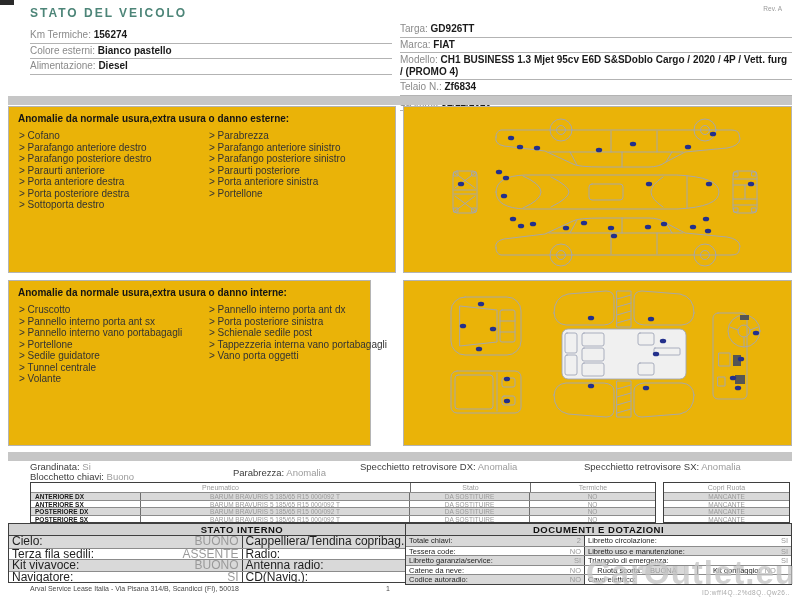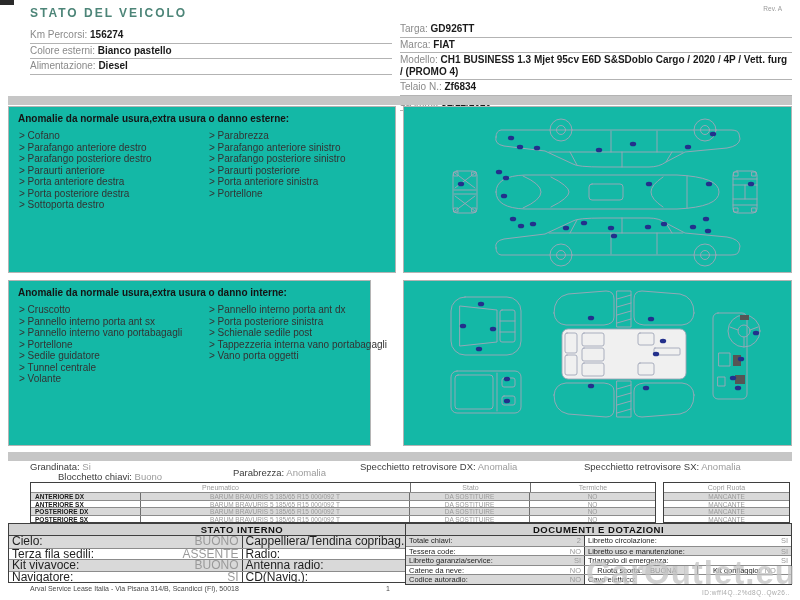--- a/index.html
+++ b/index.html
@@ -18,39 +18,39 @@
   #hcol-right { left:400px; top:22px; width:392px; }
   .hrow { display:block; border-bottom:1px solid #b3b3b3; padding:1px 0 2px 0; line-height:11.5px; }
   .hlbl { color:#8a8a8a; }
   .hval { color:#1a1a1a; font-weight:bold; }
 
   
   .bar { position:absolute; left:8px; width:784px; height:9px; background:#c6c6c6; }
   #bar1 { top:96px; } #bar2 { top:452px; }
 
   
-  .box { position:absolute; border:1px solid #b4b4b4; background:#14b8a6; }
+  .box { position:absolute; border:1px solid #b4b4b4; background:#eab308; }
   #box-ext-list { left:8px;   top:106px; width:388px; height:167px; }
   #box-ext-diag { left:403px; top:106px; width:389px; height:167px; }
   #box-int-list { left:8px;   top:280px; width:363px; height:166px; }
   #box-int-diag { left:403px; top:280px; width:389px; height:166px; }
   .box-title { position:absolute; left:9px; top:6px; font-size:10px; font-weight:bold; color:#141414; }
   .alist { position:absolute; top:23px; list-style:none; font-size:10px; color:#333; line-height:11.5px; }
   .alist.lcol { left:10px;  width:186px; }
   .alist.rcol { left:200px; width:184px; }
   .box svg { position:absolute; left:0; top:0; }
   .car { fill:none; stroke:#a0a6b8; stroke-width:0.9; stroke-linejoin:round; stroke-linecap:round; }
   .car-fill { fill:#f0f0f0; stroke:#a0a6b8; stroke-width:0.9; }
   .dark { fill:#555; stroke:none; }
 
   
   .cond { position:absolute; font-size:9.5px; white-space:nowrap; }
   .clbl { color:#3c3c3c; } .cval { color:#9b9b9b; }
   #cond-grand { left:30px;  top:461px; }
-  #cond-blocc { left:30px;  top:471px;margin-left:28px; }
+  #cond-blocc { left:30px;  top:471px; }
   #cond-parab { left:233px; top:467px; }
   #cond-spdx  { left:360px; top:461px; }
   #cond-spsx  { left:584px; top:461px; }
 
   
   .tbl { position:absolute; border:1px solid #3f3f3f; background:#fff; }
   #tyre-main  { left:30px;  top:482px; width:626px; }
   #tyre-copri { left:663px; top:482px; width:127px; }
   .trow { display:flex; height:7.5px; font-size:6.5px; line-height:7.5px; }
   .trow.thead { height:9px; font-size:7px; line-height:9px; color:#9a9a9a; }
@@ -95,21 +95,21 @@
 </head>
 <body>
 
 <div class="page">
   <div class="corner-artifact"></div>
 
   <div class="page-title" style="color: rgb(77, 133, 120);">STATO DEL VEICOLO</div>
   <div class="rev">Rev. A</div>
 
   <div class="hcol" id="hcol-left">
-    <div class="hrow"><span class="hlbl">Km Percorsi:</span> <span class="hval">156274</span></div>
+    <div class="hrow"><span class="hlbl">Km Termiche:</span> <span class="hval">156274</span></div>
     <div class="hrow"><span class="hlbl">Colore esterni:</span> <span class="hval">Bianco pastello</span></div>
     <div class="hrow"><span class="hlbl">Alimentazione:</span> <span class="hval">Diesel</span></div>
   </div>
 
   <div class="hcol" id="hcol-right">
     <div class="hrow"><span class="hlbl">Targa:</span> <span class="hval">GD926TT</span></div>
     <div class="hrow"><span class="hlbl">Marca:</span> <span class="hval">FIAT</span></div>
     <div class="hrow"><span class="hlbl">Modello:</span> <span class="hval">CH1 BUSINESS 1.3 Mjet 95cv E6D S&amp;SDoblo Cargo / 2020 / 4P / Vett. furg / (PROMO 4)</span></div>
     <div class="hrow"><span class="hlbl">Telaio N.:</span> <span class="hval">Zf6834</span></div>
     <div class="hrow"><span class="hlbl">1a imm.:</span> <span class="hval">31/12/2020</span></div>

